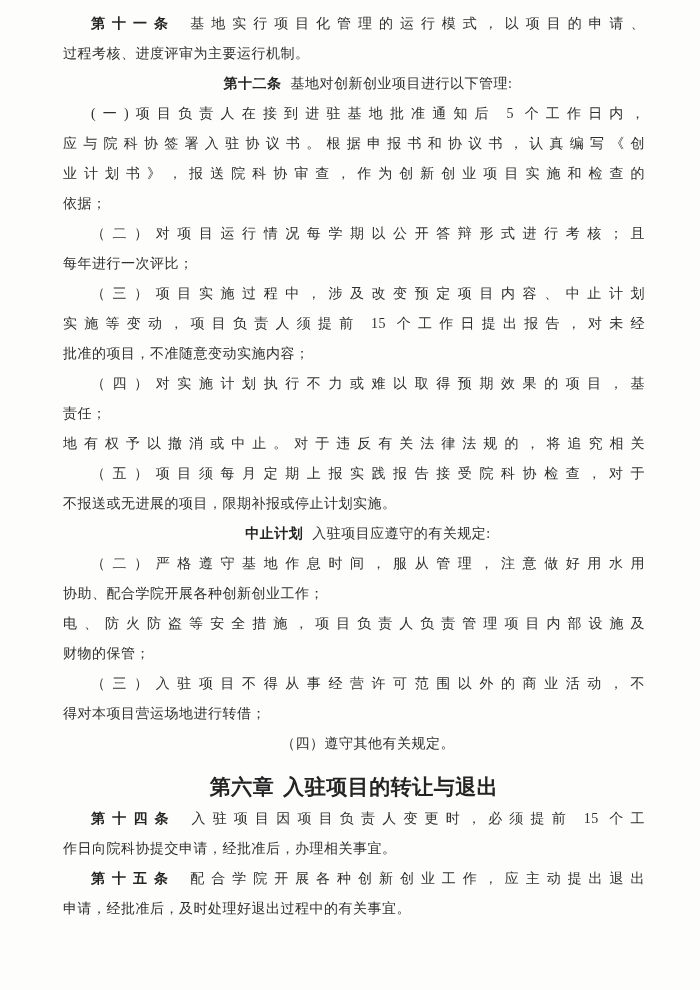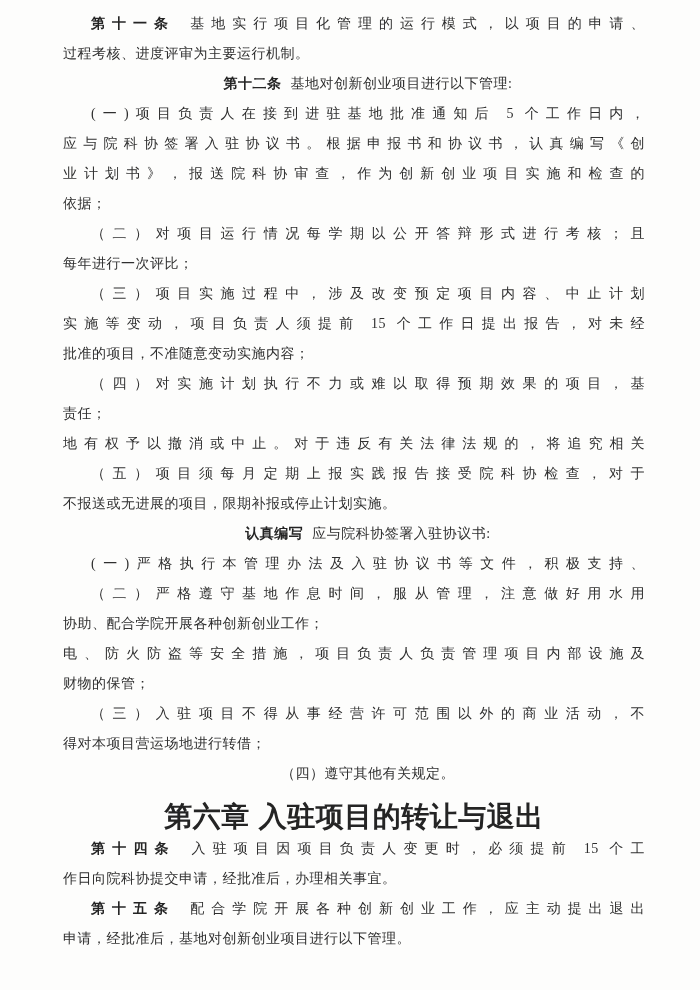--- a/index.html
+++ b/index.html
@@ -27,21 +27,21 @@
   .just{
     white-space:normal;
     text-align:justify;
     text-align-last:justify;
   }
   .line b{font-weight:bold;color:#242424;}
   .label-gap{display:inline-block;width:9px;}
   .chapter{
     font-family:"Liberation Sans","DejaVu Sans",sans-serif;
     font-weight:bold;
-    font-size:28px;
+    font-size:21px;
     color:#222222;
     text-align:center;
     text-align-last:center;
     white-space:nowrap;
     margin-top:13px;
     margin-bottom:2px;
     padding-left:0;
   }
   .chapter b{font-weight:bold;}
 </style>
@@ -60,28 +60,27 @@
       <div class="line indent just"><span>（二）对项目运行情况每学期以公开答辩形式进行考核；且</span></div>
       <div class="line"><span>每年进行一次评比；</span></div>
       <div class="line indent just"><span>（三）项目实施过程中，涉及改变预定项目内容、中止计划</span></div>
       <div class="line just"><span>实施等变动，项目负责人须提前 15 个工作日提出报告，对未经</span></div>
       <div class="line"><span>批准的项目，不准随意变动实施内容；</span></div>
       <div class="line indent just"><span>（四）对实施计划执行不力或难以取得预期效果的项目，基</span></div>
       <div class="line"><span>责任；</span></div>
       <div class="line just"><span>地有权予以撤消或中止。对于违反有关法律法规的，将追究相关</span></div>
       <div class="line indent just"><span>（五）项目须每月定期上报实践报告接受院科协检查，对于</span></div>
       <div class="line"><span>不报送或无进展的项目，限期补报或停止计划实施。</span></div>
-      <div class="line indent"><b>认真编写</b><span class="label-gap"></span><span>应与院科协签署入驻协议书:</span></div>
-      <div class="line indent just"><span>(一)严格执行本管理办法及入驻协议书等文件，积极支持、</span></div>
+      <div class="line indent"><b>中止计划</b><span class="label-gap"></span><span>入驻项目应遵守的有关规定:</span></div>
       <div class="line indent just"><span>（二）严格遵守基地作息时间，服从管理，注意做好用水用</span></div>
       <div class="line"><span>协助、配合学院开展各种创新创业工作；</span></div>
       <div class="line just"><span>电、防火防盗等安全措施，项目负责人负责管理项目内部设施及</span></div>
       <div class="line"><span>财物的保管；</span></div>
       <div class="line indent just"><span>（三）入驻项目不得从事经营许可范围以外的商业活动，不</span></div>
       <div class="line"><span>得对本项目营运场地进行转借；</span></div>
       <div class="line indent"><span>（四）遵守其他有关规定。</span></div>
       <div class="line chapter"><b>第六章</b><span class="label-gap"></span><b>入驻项目的转让与退出</b></div>
       <div class="line indent just"><b>第十四条</b><span class="label-gap"></span><span>入驻项目因项目负责人变更时，必须提前 15 个工</span></div>
       <div class="line"><span>作日向院科协提交申请，经批准后，办理相关事宜。</span></div>
       <div class="line indent just"><b>第十五条</b><span class="label-gap"></span><span>配合学院开展各种创新创业工作，应主动提出退出</span></div>
-      <div class="line"><span>申请，经批准后，基地对创新创业项目进行以下管理。</span></div>
+      <div class="line"><span>申请，经批准后，及时处理好退出过程中的有关事宜。</span></div>
     </div>
 </div>
 
 </body></html>

